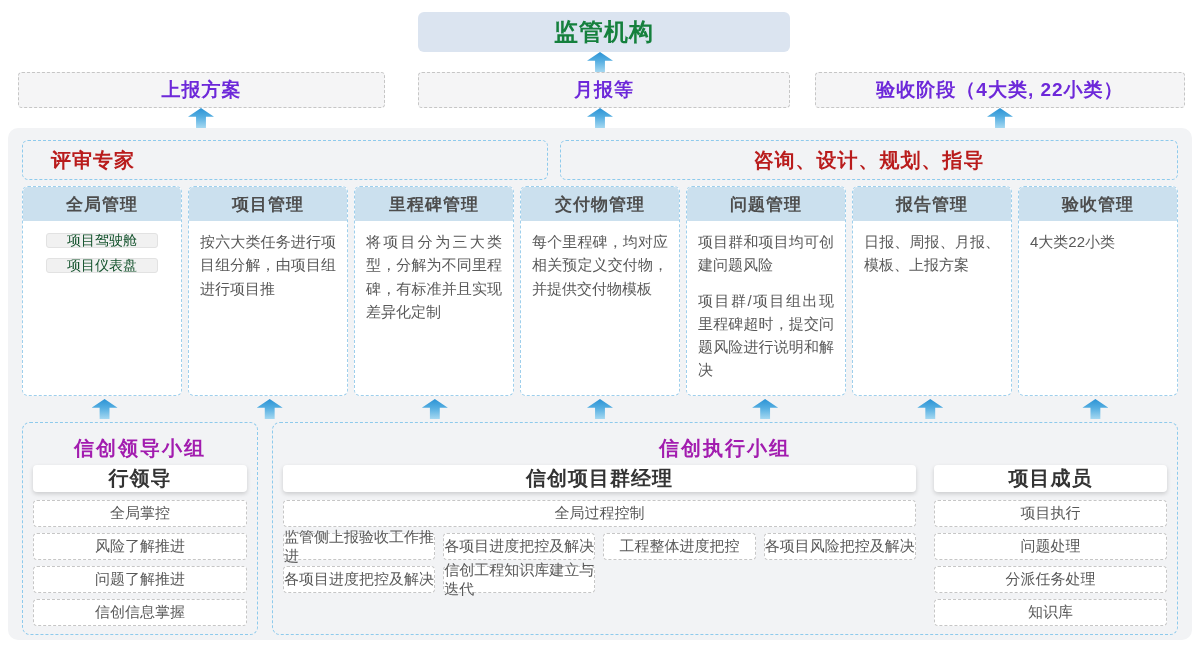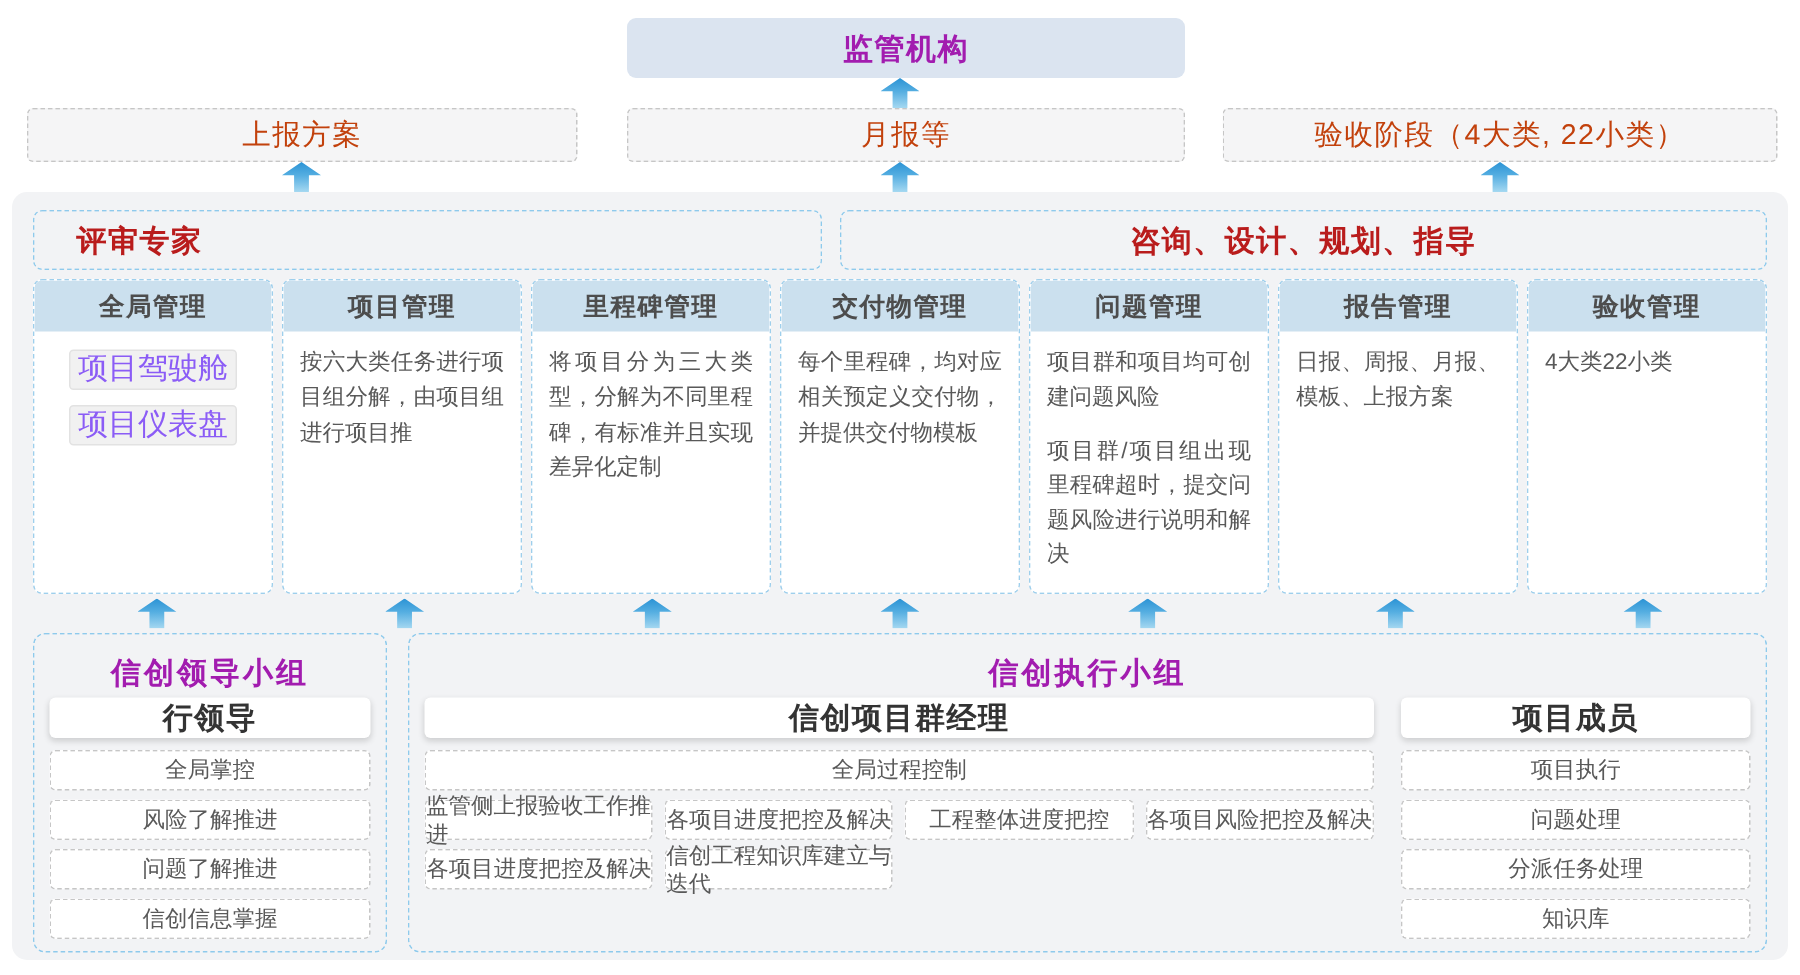--- a/index.html
+++ b/index.html
@@ -3,24 +3,24 @@
 <meta charset="utf-8">
 <style>
   * { margin:0; padding:0; box-sizing:border-box; }
   html,body { width:1200px; height:650px; background:#ffffff;
     font-family:"Liberation Sans","DejaVu Sans",sans-serif; }
   .stage { position:relative; width:1200px; height:650px; background:#ffffff; overflow:hidden; }
 
   
   .regulator { position:absolute; left:418px; top:12px; width:372px; height:40px;
     background:#dbe4f0; border-radius:6px; display:flex; align-items:center; justify-content:center;
-    color:#a21caf; font-size:20px; font-weight:bold; letter-spacing:1px; }
+    color:#15803d; font-size:24px; font-weight:bold; letter-spacing:1px; }
   .report-box { position:absolute; top:72px; height:36px; background:#f5f5f6;
     border:1px dashed #c6c6c6; border-radius:4px; display:flex; align-items:center; justify-content:center;
-    color:#c2410c; font-size:19px; font-weight:normal; letter-spacing:1px; }
+    color:#6d28d9; font-size:19px; font-weight:bold; letter-spacing:1px; }
   .rb1 { left:18px;  width:367px; }
   .rb2 { left:418px; width:372px; }
   .rb3 { left:815px; width:370px; }
 
   
   .arrow { width:26px; height:20px;
     background:linear-gradient(180deg,#2b93d5 0%,#55aee1 45%,#a5d8f1 100%);
     clip-path:polygon(50% 0,100% 44%,69% 44%,69% 100%,31% 100%,31% 44%,0 44%); }
   .arrow.abs { position:absolute; }
   .a-top { left:587px; top:52px; }
@@ -39,23 +39,23 @@
   .strip.right { flex:1; justify-content:center; }
 
   .cols-row { display:flex; gap:6px; margin-top:6px; height:210px; }
   .col { flex:1; background:#ffffff; border:1px dashed #9ecfec; border-radius:6px;
     overflow:hidden; display:flex; flex-direction:column; }
   .col-header { height:34px; flex:0 0 34px; background:#cbe0ee; display:flex; align-items:center;
     justify-content:center; color:#4d4d4d; font-size:17px; font-weight:bold; letter-spacing:1px; }
   .col-body { padding:9px 11px; color:#595959; font-size:15px; line-height:1.55;
     text-align:justify; }
   .col-body p + p { margin-top:12px; }
-  .chip { width:82%; margin:0 auto 10px auto; height:27px; background:#f1f1f1;
+  .chip { width:82%; margin:0 auto 10px auto; height:15px; background:#f1f1f1;
     border:1px solid #e2e2e2; border-radius:3px; display:flex; align-items:center; justify-content:center;
-    color:#8b5cf6; font-size:20px; }
+    color:#14532d; font-size:14px; }
   .chip:first-child { margin-top:3px; }
 
   .arrows7 { display:flex; height:20px; margin:3px 0; }
   .arrows7 .cell { flex:1; display:flex; justify-content:center; }
 
   
   .bottom-row { display:flex; gap:14px; height:213px; }
   .group { border:1.5px dashed #8ecaec; border-radius:8px; padding:8px 10px; }
   .group.leader { flex:0 0 236px; }
   .group.executor { flex:1; }

